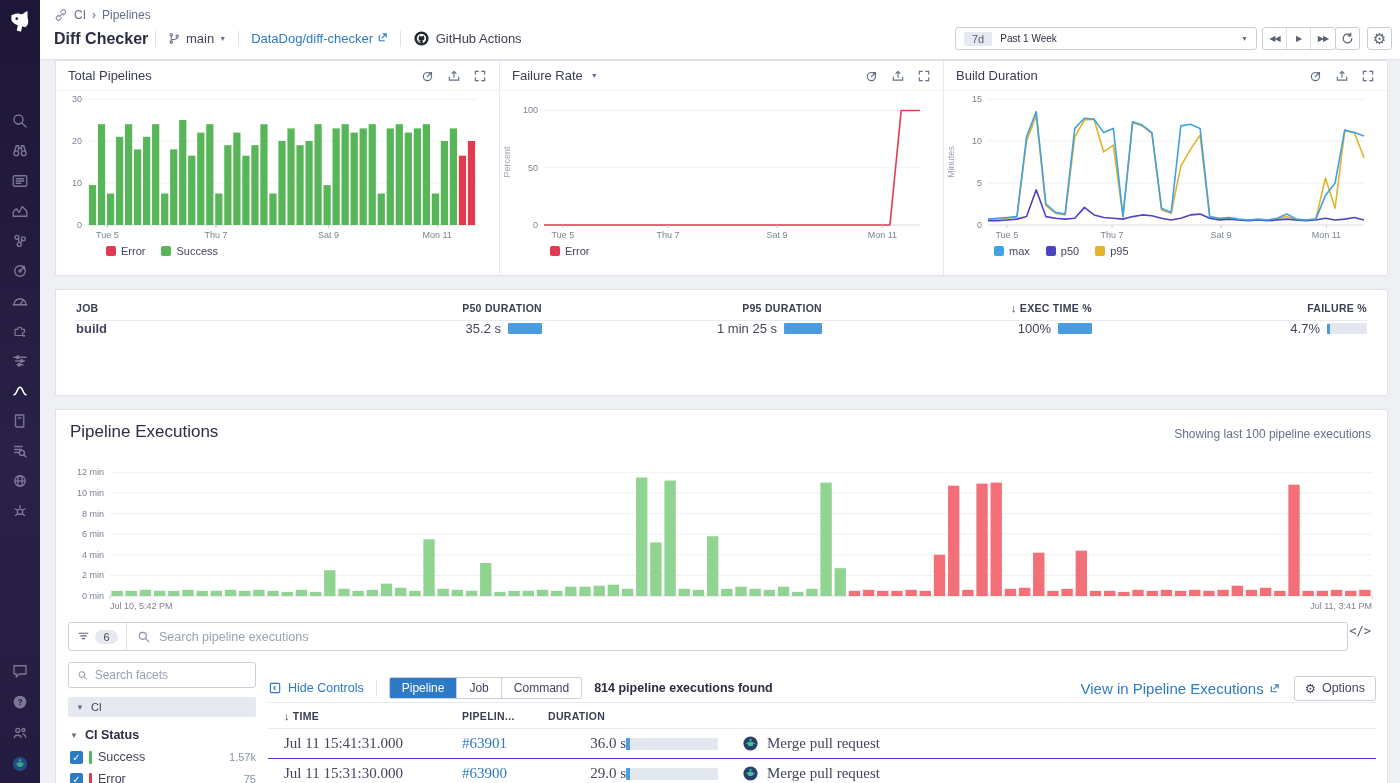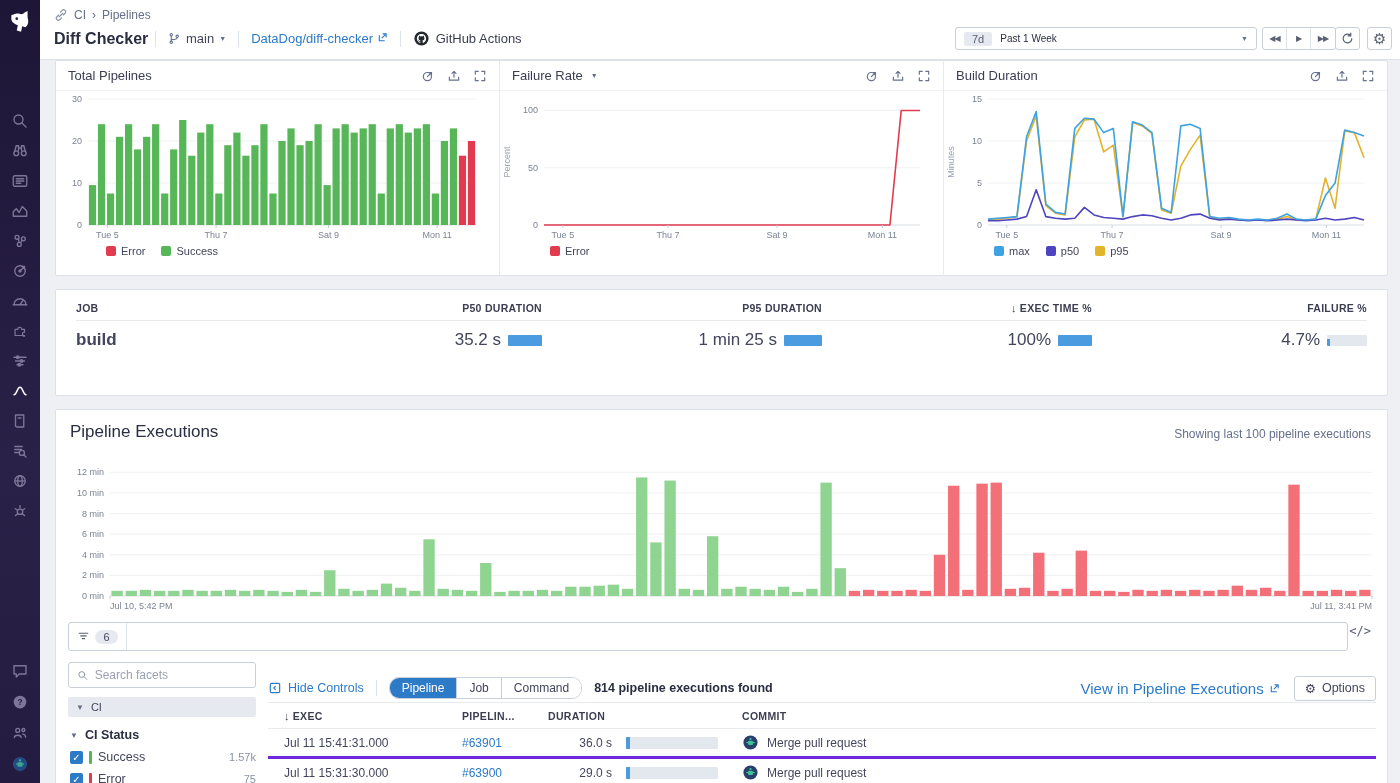--- a/index.html
+++ b/index.html
@@ -57,21 +57,21 @@
   .legend .sw { width:10px; height:10px; border-radius:2px; }
 
   
   #card-jobs { left:55px; top:289px; width:1333px; height:107px; padding:0 20px; }
   #job-title { padding-top:11px; font-size:17px; color:#2b2e42; }
   .js-grid { display:grid; grid-template-columns:1fr 280px 280px 270px 275px; align-items:center; }
   .js-head { margin-top:12px; padding-bottom:6px; border-bottom:1px solid #e7eaef;
     font-size:10.5px; font-weight:bold; color:#3b3e52; letter-spacing:.3px; }
   .js-head > div { text-align:right; }
   .js-head > div:first-child { text-align:left; }
-  .js-row { margin-top:9px; font-size:17px; }
+  .js-row { font-size:13px; }
   .js-row .jcell { display:flex; justify-content:flex-end; align-items:center; gap:7px; }
   .js-row .jcell:first-child { justify-content:flex-start; font-weight:bold; }
   .jbar { height:11px; background:#4a9be0; border-radius:1px; }
   .jtrack { height:11px; width:40px; background:#e3e7ee; border-radius:1px; overflow:hidden; }
   .jtrack .jfill { height:100%; background:#4a9be0; }
   .sort-arrow { font-size:11px; margin-right:3px; }
 
   
   #card-pipe { left:55px; top:409px; width:1333px; height:380px; }
   #pipe-title { position:absolute; left:14px; top:12px; font-size:17px; color:#2b2e42; }
@@ -103,38 +103,38 @@
   .fcaret { font-size:8px; color:#66708a; }
   .facet-item { display:flex; align-items:center; gap:6px; margin-top:8px; padding-left:2px; font-size:12.5px; cursor:pointer; }
   .fcheck { width:13px; height:13px; background:#2d7ac7; border-radius:2px; color:#fff; font-size:10px;
     display:flex; align-items:center; justify-content:center; }
   .fbar { width:3px; height:13px; border-radius:1px; }
   .fcount { margin-left:auto; font-size:11px; color:#8a92a5; }
 
   #table-area { position:absolute; left:212px; top:264px; width:1108px; }
   #controls-row { height:29px; display:flex; align-items:center; border-bottom:1px solid #e7eaef; gap:12px; }
   #hide-controls { display:flex; align-items:center; gap:6px; color:#2d7ac7; font-size:12.5px; cursor:pointer; }
-  .tab-group { display:flex; height:22px; border-radius:10px; overflow:hidden; border:1px solid #c9d0da; }
+  .tab-group { display:flex; height:22px; border-radius:2px; overflow:hidden; border:1px solid #c9d0da; }
   .tab { padding:0 12px; display:flex; align-items:center; font-size:12px; color:#43455c; background:#fff;
     border-right:1px solid #c9d0da; cursor:pointer; }
   .tab:last-child { border-right:none; }
   .tab.active { background:#2d7ac7; color:#fff; }
   #count-text { font-size:12.5px; font-weight:bold; color:#2b2e42; }
   #controls-right { margin-left:auto; display:flex; align-items:center; gap:14px; }
   #view-link { display:flex; align-items:center; gap:5px; color:#2d7ac7; font-size:15px; cursor:pointer; }
   #options-btn { display:flex; align-items:center; gap:6px; border:1px solid #c9d0da; border-radius:3px;
     height:25px; padding:0 10px; font-size:12.5px; color:#43455c; background:#fff; cursor:pointer; }
 
   .tgrid { display:grid; grid-template-columns:16px 178px 86px 78px 116px 1fr; align-items:center; }
   #thead { height:26px; border-bottom:1px solid #e7eaef; font-size:10.5px; font-weight:bold;
     color:#3b3e52; letter-spacing:.3px; }
-  .trow { height:30px; border-bottom:3px solid #6d28d9; font-size:12px; cursor:pointer; }
+  .trow { height:30px; border-bottom:1px solid #6d28d9; font-size:15px; cursor:pointer;font-family:Liberation Serif, serif; }
   .statusbar { width:4px; height:15px; background:#e23a4f; border-radius:2px; }
   .pid { color:#2d7ac7; cursor:pointer; }
-  .durtext { text-align:right; padding-right:14px; }
+  .durtext { text-align:right; }
   .durbar { width:92px; height:12px; background:#e3e7ee; border-radius:1px; overflow:hidden; display:flex; }
   .durbar .dfill { height:100%; background:#4a9be0; }
   .commitcell { display:flex; align-items:center; gap:8px; }
 </style>
 </head>
 <body>
 
 <div id="sidebar">
   <div id="logo">
     <svg width="26" height="26" viewBox="0 0 24 24">
@@ -629,20 +629,27 @@
       </svg>
   </div>
 
   <div id="search-row">
     <div id="filter-seg">
       <svg width="13" height="13" viewBox="0 0 24 24" fill="none" stroke="#5a6170" stroke-width="2.2" stroke-linecap="round">
           <path d="M4 6 h16 M7 11 h10 M10 16 h4"></path>
         </svg>
       <span id="filter-badge">6</span>
     </div>
+    <div id="search-main">
+      <svg width="14" height="14" viewBox="0 0 24 24" fill="none" stroke="#8a92a5" stroke-width="2" stroke-linecap="round">
+          <circle cx="10" cy="10" r="6"></circle>
+          <line x1="14.5" y1="14.5" x2="20" y2="20"></line>
+        </svg>
+      <input type="text" placeholder="Search pipeline executions" style="">
+    </div>
   </div>
   <span id="code-btn">&lt;/&gt;</span>
 
   <div id="facets">
     <div id="facet-search">
       <svg width="13" height="13" viewBox="0 0 24 24" fill="none" stroke="#8a92a5" stroke-width="2" stroke-linecap="round">
           <circle cx="10" cy="10" r="6"></circle>
           <line x1="14.5" y1="14.5" x2="20" y2="20"></line>
         </svg>
       <input type="text" placeholder="Search facets" style="">
@@ -694,25 +701,24 @@
         </span>
         <span id="options-btn">
           <span>⚙</span>
           <span>Options</span>
         </span>
       </span>
     </div>
 
     <div id="thead" class="tgrid">
       <div></div>
-      <div><span class="sort-arrow">↓</span><span>EXEC</span></div>
+      <div><span class="sort-arrow">↓</span><span>TIME</span></div>
       <div>PIPELIN...</div>
       <div>DURATION</div>
       <div></div>
-      <div>COMMIT</div>
     </div>
 
     <div class="trow tgrid">
       <div><span class="statusbar"></span></div>
       <div>Jul 11 15:41:31.000</div>
       <div class="pid">#63901</div>
       <div class="durtext">36.0 s</div>
       <div>
           <span class="durbar">
             <span class="dfill" style="display: inline-block; width: 4px;"></span>

